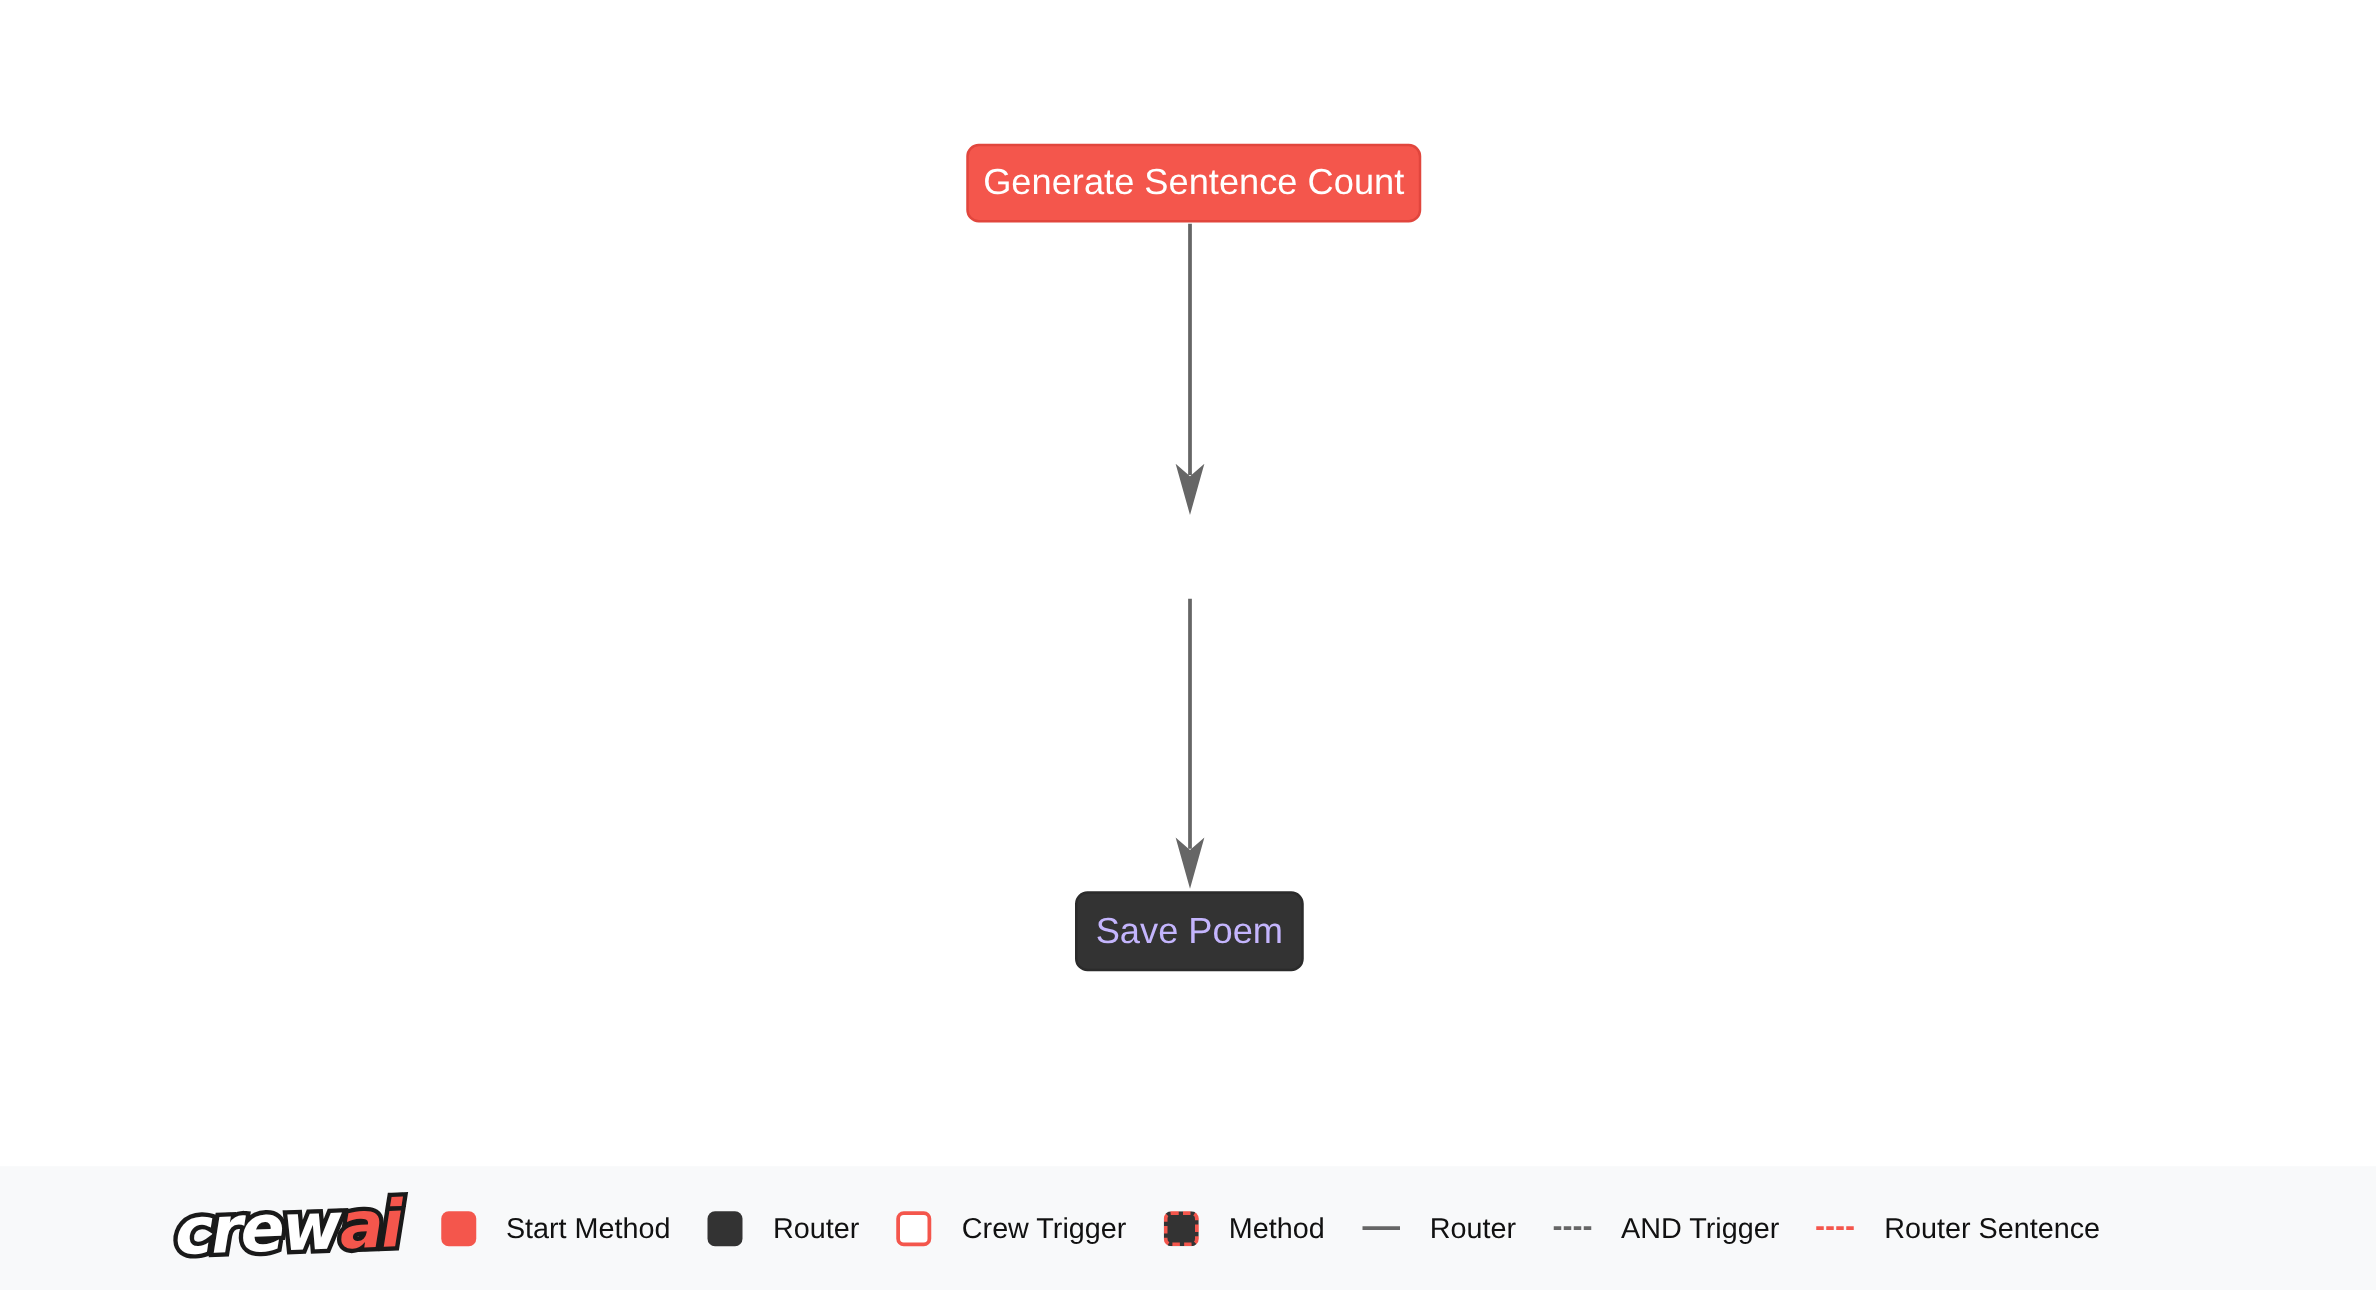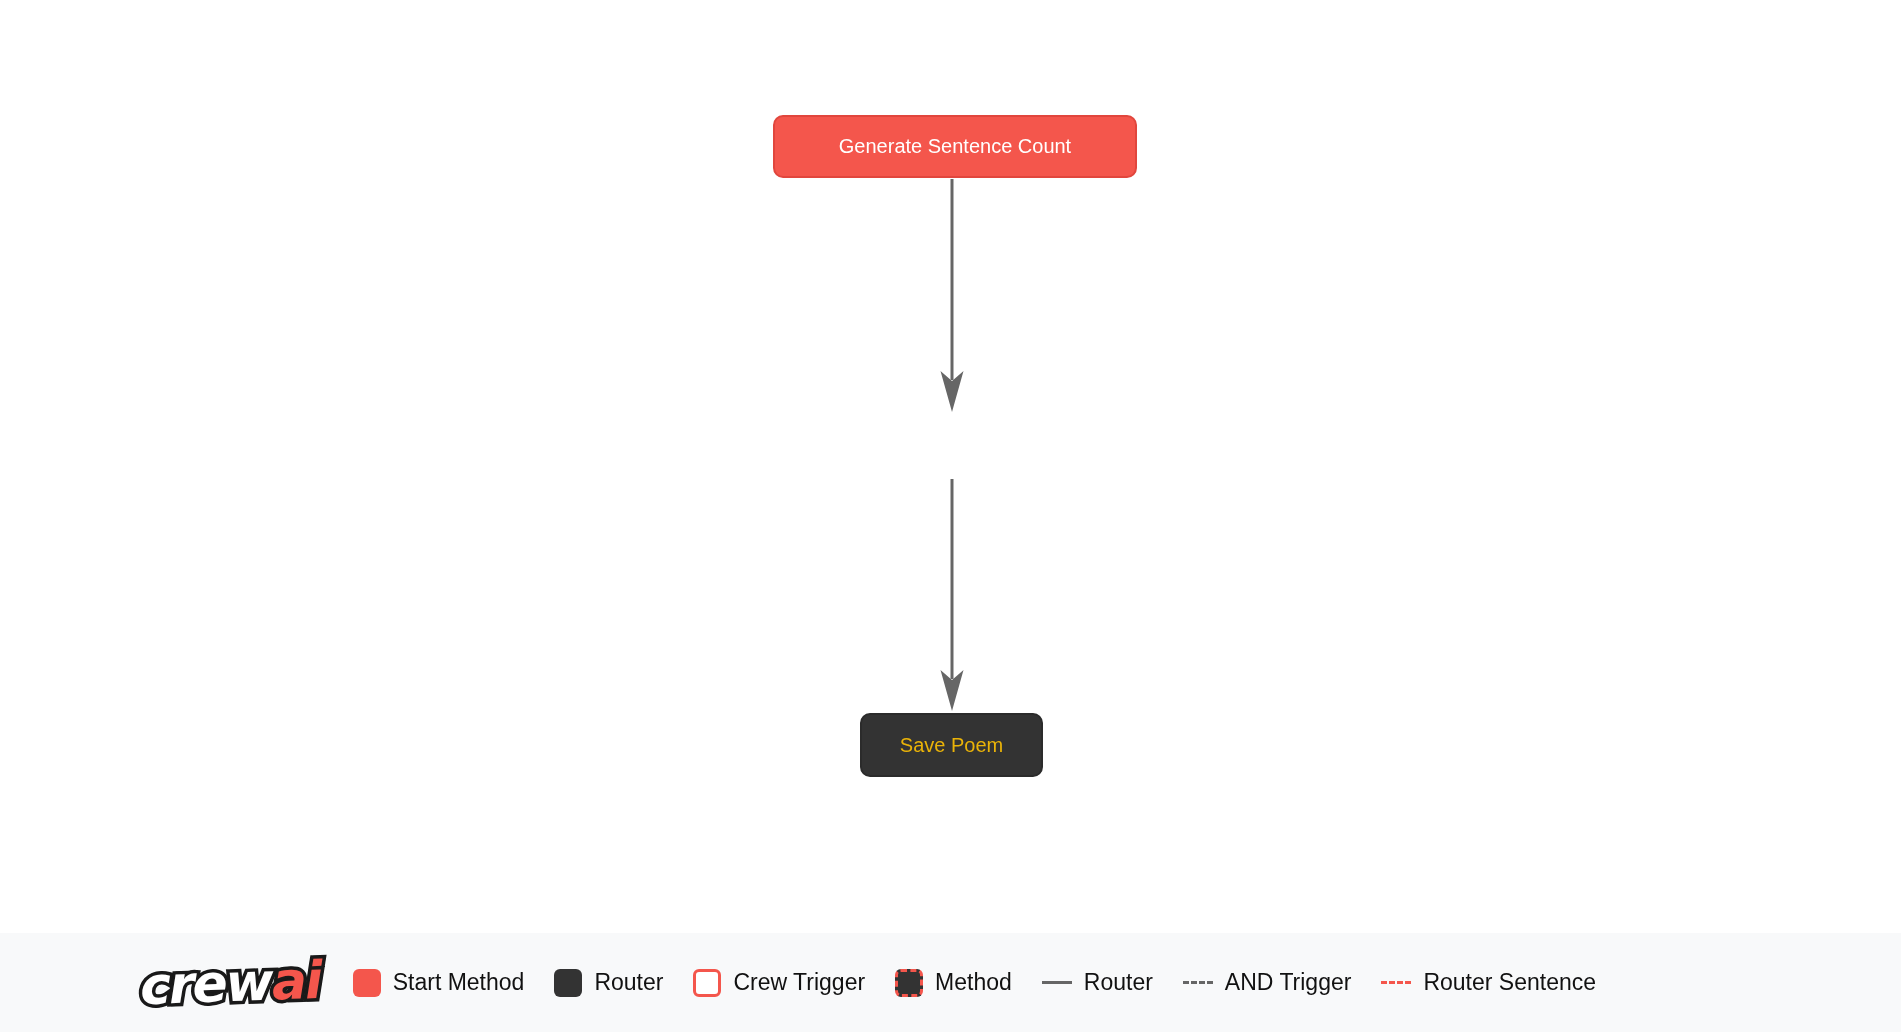--- a/index.html
+++ b/index.html
@@ -10,42 +10,42 @@
     font-family:"Liberation Sans", sans-serif;
   }
   .canvas {
     position:absolute; left:0; top:0; width:1901px; height:932px;
   }
   .edges { position:absolute; left:0; top:0; width:1901px; height:932px; }
   .node {
     position:absolute;
     display:flex; align-items:center; justify-content:center;
     border-radius:10px;
-    font-size:20px;
+    font-size:29px;
     white-space:nowrap;
     cursor:pointer;
     text-align:center;
   }
   .node-start {
     left:773px; top:115px; width:364px; height:63px;
     background:#F4564C;
     border:2px solid #E1463D;
     color:#ffffff;
   }
   .node-crew {
     left:833px; top:415px; width:240px; height:63px;
     background:#ffffff;
     border:4px solid #F4564C;
     color:#1a1a1a;
   }
   .node-method {
     left:860px; top:713px; width:183px; height:64px;
     background:#333333;
     border:2px solid #2b2b2b;
-    color:#eab308;
+    color:#c4b5fd;
   }
   .legend {
     position:absolute; left:0; top:933px; width:1901px; height:99px;
     background:#F8F9FA;
     display:flex; align-items:center;
     padding-left:140px;
     gap:30px;
   }
   .logo {
     font-family:"DejaVu Sans", sans-serif;
@@ -62,21 +62,21 @@
     paint-order:stroke fill;
     text-shadow:
       2px 2px 0 #1a1a1a, -2px 2px 0 #1a1a1a,
       2px -2px 0 #1a1a1a, -2px -2px 0 #1a1a1a,
       3px 0 0 #1a1a1a, -3px 0 0 #1a1a1a,
       0 3px 0 #1a1a1a, 0 -3px 0 #1a1a1a;
   }
   .logo-crew { color:#ffffff; }
   .logo-ai { color:#F4564C; }
   .legend-item {
-    display:flex; align-items:center; gap:12px;
+    display:flex; align-items:center; gap:24px;
     font-size:23px; color:#111111;
     white-space:nowrap;
   }
   .swatch { width:28px; height:28px; border-radius:6px; flex:0 0 auto; }
   .swatch-start  { background:#F4564C; }
   .swatch-method { background:#333333; }
   .swatch-crew   { background:#ffffff; border:3px solid #F4564C; }
   .swatch-router { background:#333333; border:3px dashed #F4564C; }
   .line-swatch { width:30px; height:0; flex:0 0 auto; }
   .line-trigger        { border-top:3px solid #666666; }

